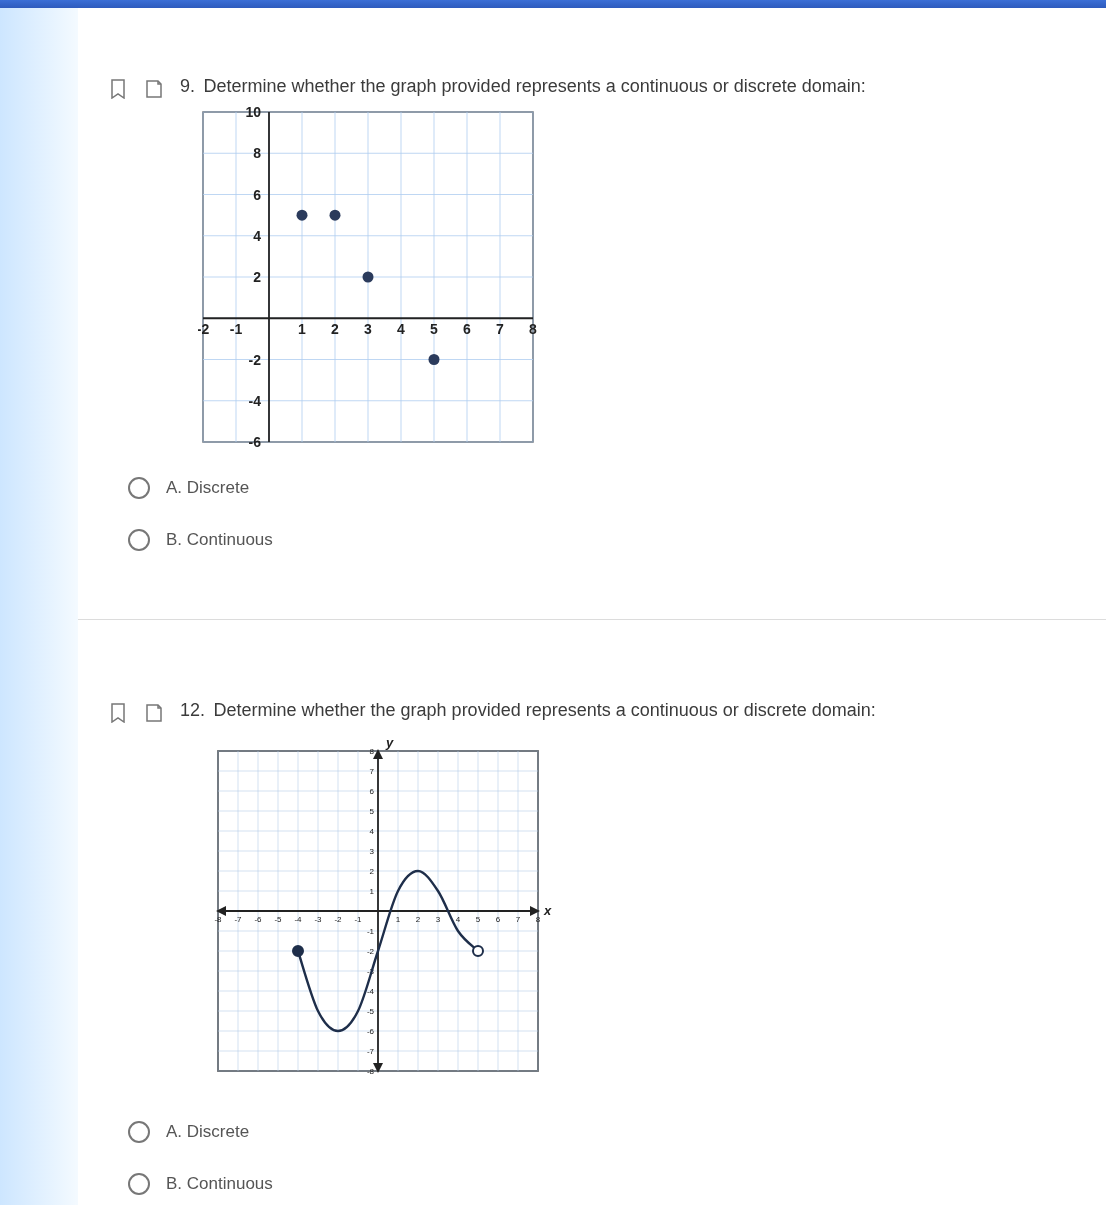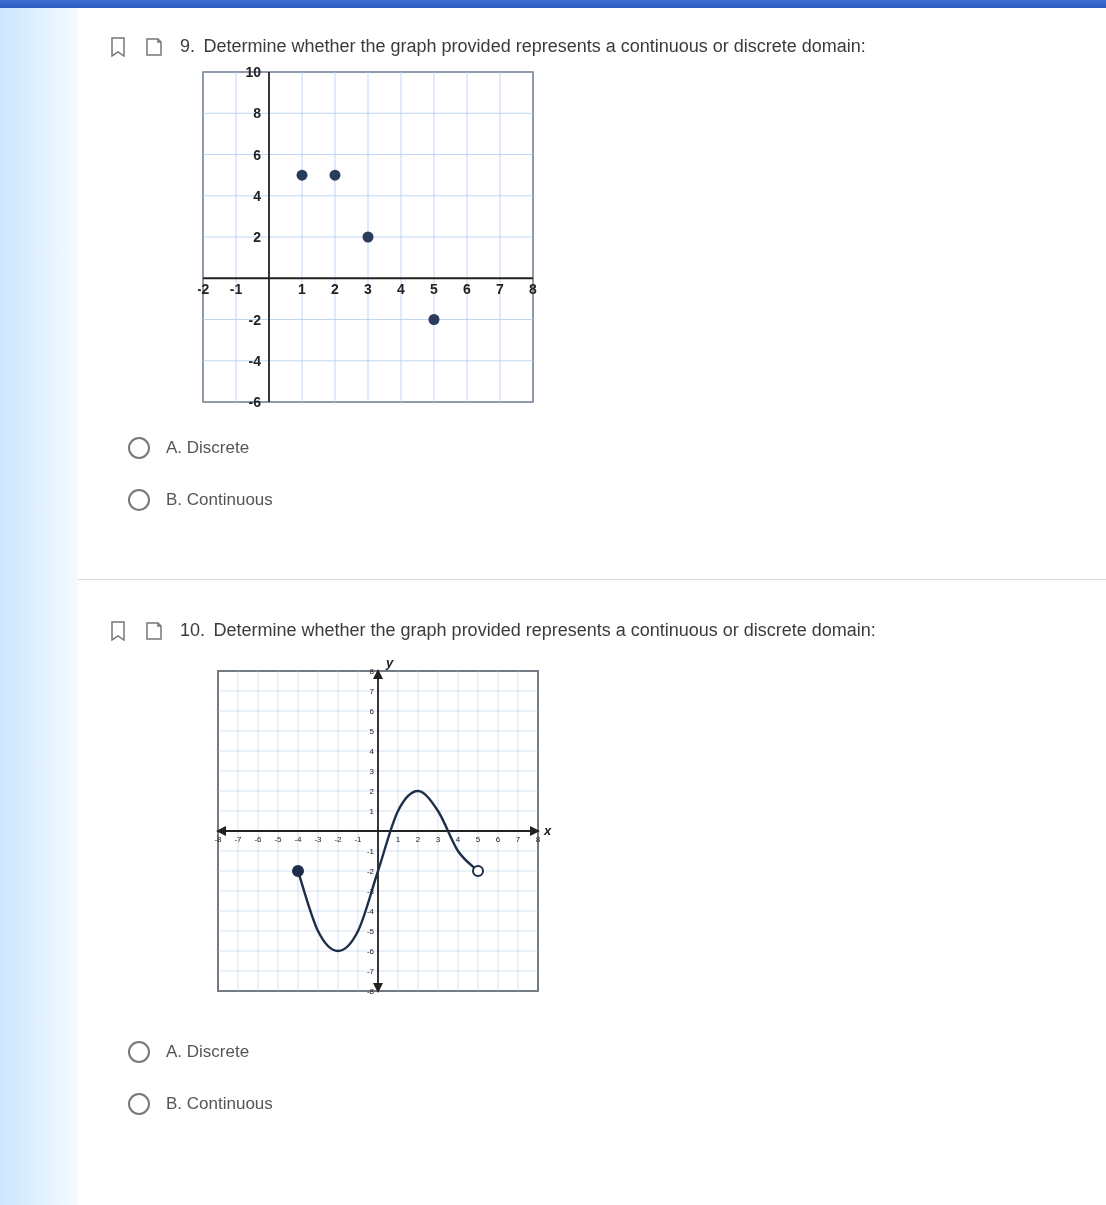--- a/index.html
+++ b/index.html
@@ -9,21 +9,21 @@
   width: 1106px;
   height: 1205px;
   overflow: hidden;
 }
 .top-bar { height: 8px; background: linear-gradient(#3b6fd6,#2e5bbd); }
 .page-wrap { display: flex; height: 1197px; }
 .left-gutter { width: 78px; background: linear-gradient(90deg,#cde6ff 0%, #e8f4ff 70%, #f4faff 100%); }
 .main { flex: 1; background: #fff; padding: 18px 60px 20px 30px; }
 .question { padding: 8px 0 28px 0; }
 .divider { border: none; border-top: 1px solid #dcdcdc; margin: 10px -60px 30px -30px; }
-.q-header { display: flex; align-items: center; gap: 16px; }
+.q-header { display: flex; align-items: flex-end; gap: 16px; margin-top: 40px; }
 .icon-slot { width: 20px; height: 20px; flex: 0 0 20px; display:flex; align-items:center; justify-content:center; }
 .q-num { font-weight: 500; color: #3b3b3b; font-size: 18px; margin-right:4px;}
 .q-text { color: #3b3b3b; font-size: 18px; line-height: 1.4; }
 .graph-zone { margin: 8px 0 20px 90px; }
 .options { margin: 24px 0 0 20px; }
 .opt-row { display: flex; align-items: center; gap: 16px; margin: 30px 0; }
 .radio { width: 22px; height: 22px; border: 2px solid #777; border-radius: 50%; background:#fff; cursor:pointer; }
 .opt-label { font-size: 17px; color: #555; }
 svg { display:block; }
 </style>
@@ -125,21 +125,21 @@
               <path d="M3 1h12v18l-6-4-6 4z" fill="none" stroke="#777" stroke-width="1.5"></path>
             </svg>
         </span>
         <span class="icon-slot">
           <svg width="18" height="20" viewBox="0 0 18 20">
               <path d="M2 2h11l3 3v13H2z" fill="none" stroke="#777" stroke-width="1.5"></path>
               <path d="M13 2v3h3" fill="none" stroke="#777" stroke-width="1.5"></path>
             </svg>
         </span>
         <div>
-          <span class="q-num">10.</span>
+          <span class="q-num">12.</span>
           <span class="q-text">Determine whether the graph provided represents a continuous or discrete domain:</span>
         </div>
       </div>
 
       <div class="graph-zone">
         <svg id="g10" width="360" height="360" viewBox="0 0 360 360">
             <rect x="20" y="20" width="320" height="320" fill="#fff" stroke="#222" stroke-width="1.5"></rect>
             <line x1="20" y1="20" x2="20" y2="340" stroke="#b7cfe8" stroke-width="0.6"></line>
             <line x1="40" y1="20" x2="40" y2="340" stroke="#b7cfe8" stroke-width="0.6"></line>
             <line x1="60" y1="20" x2="60" y2="340" stroke="#b7cfe8" stroke-width="0.6"></line>

